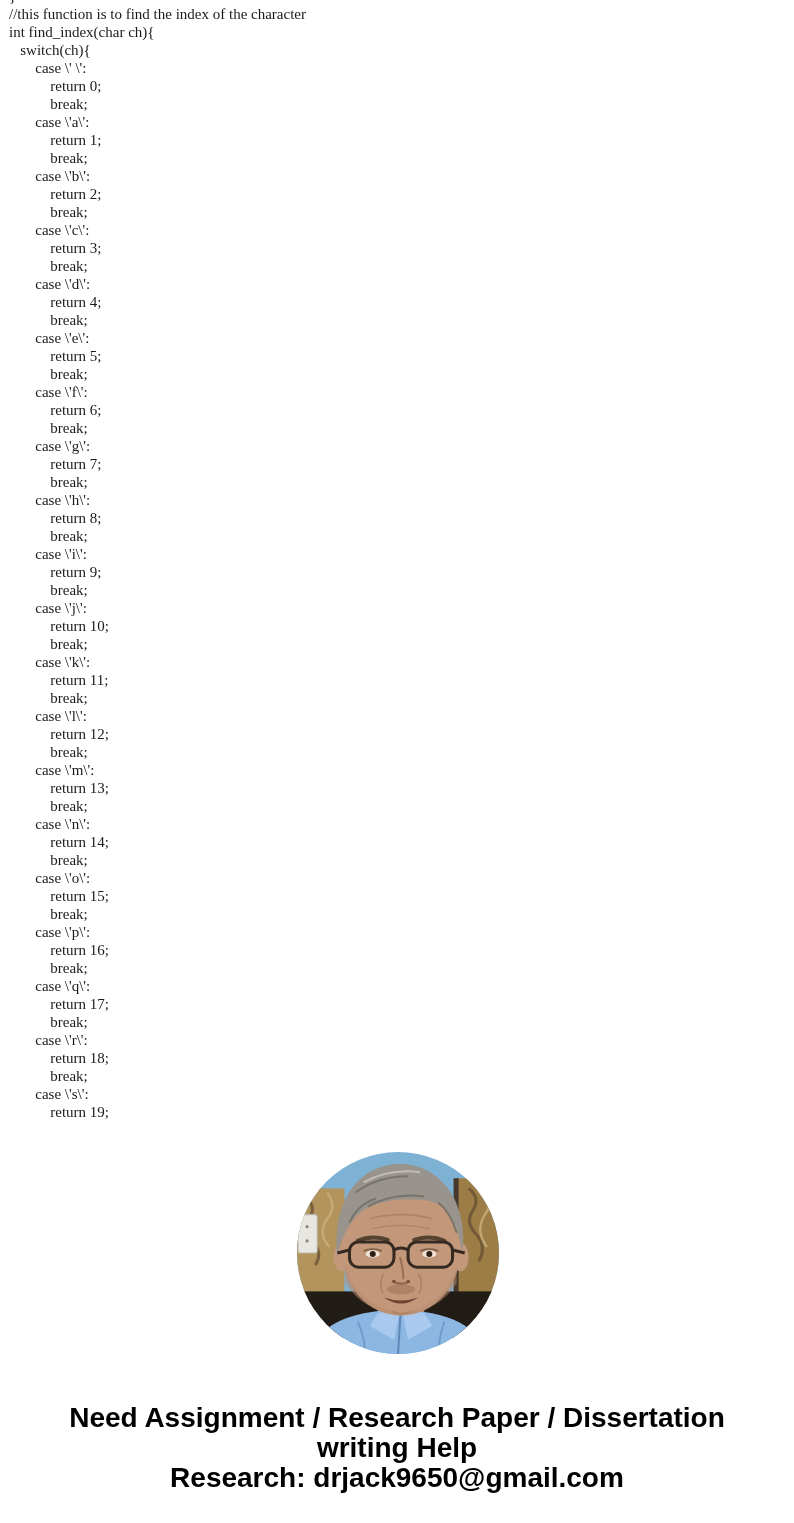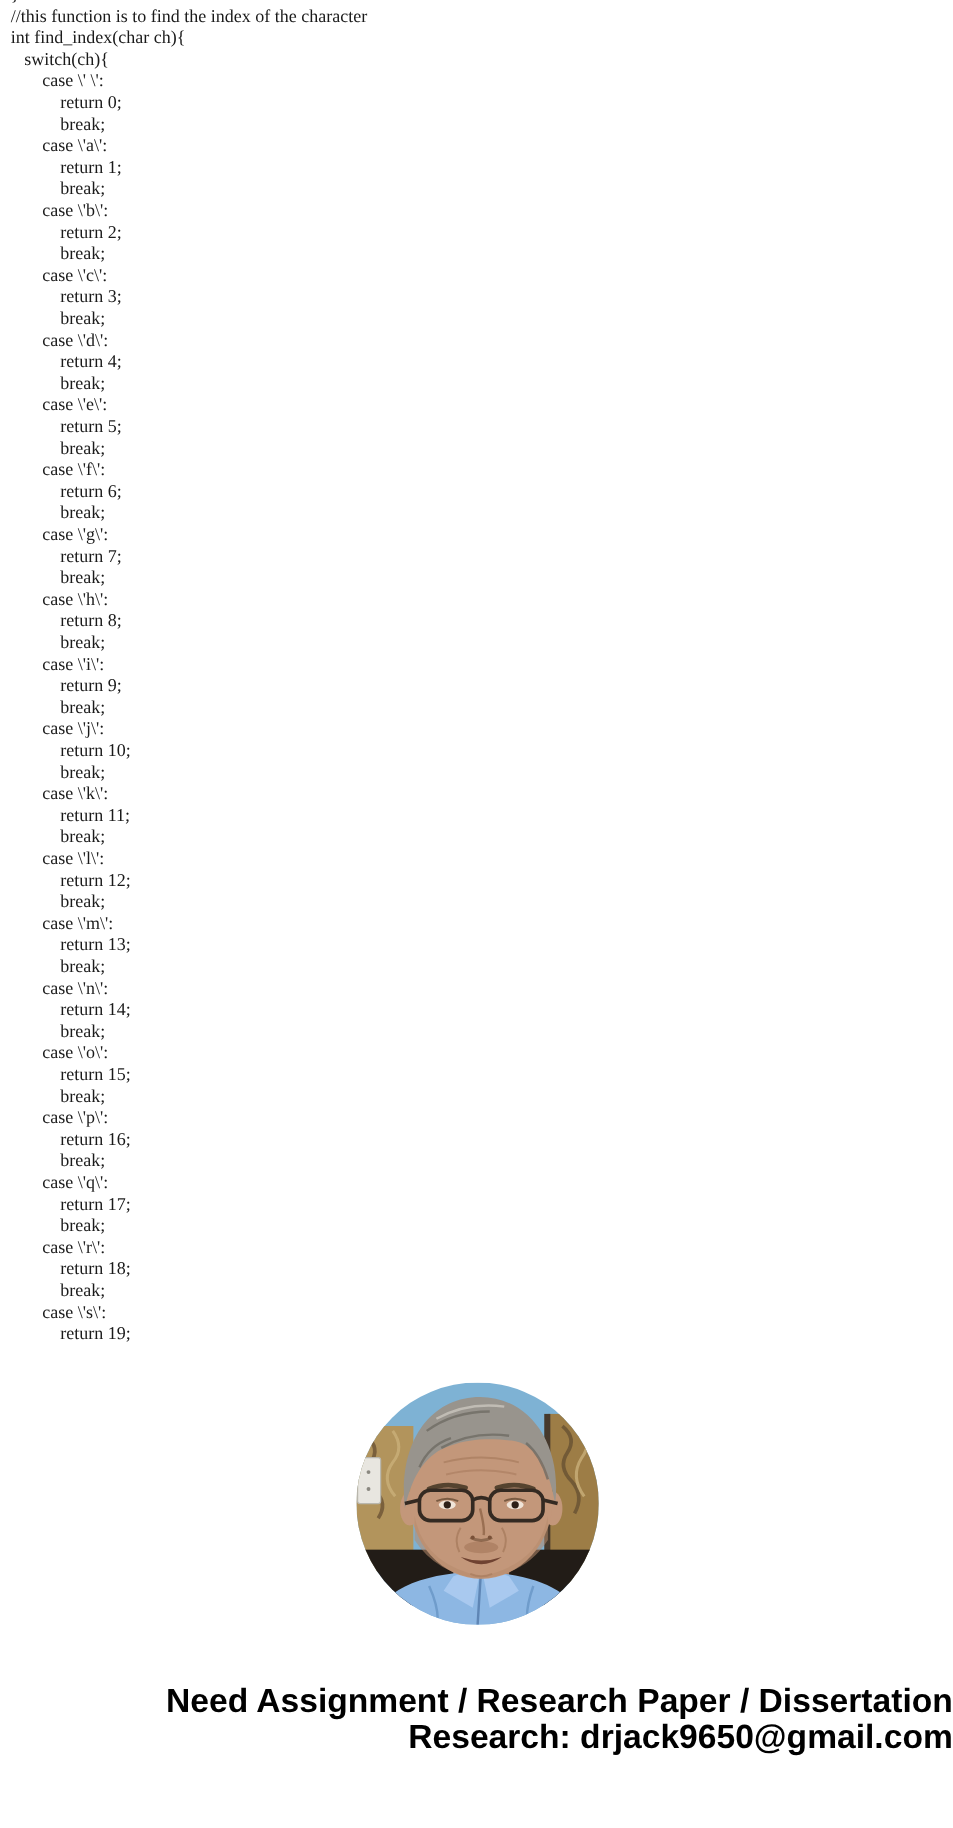--- a/index.html
+++ b/index.html
@@ -22,21 +22,21 @@
   .portrait {
     position: absolute;
     left: 297px; top: 1152px;
     width: 202px; height: 202px;
   }
   .portrait svg { display: block; }
   .promo-banner {
     position: absolute;
     left: 0; top: 1403px;
     width: 794px;
-    text-align: right;
+    text-align: center;
     font-family: "Liberation Sans", sans-serif;
     font-weight: 700;
     font-size: 28px;
     line-height: 30px;
     color: #000000;
     letter-spacing: 0px;
   }
 </style>
 </head>
 <body>
@@ -140,14 +140,15 @@
 
       <path d="M86,144 Q103,150 120,144 Q103,156 86,144 Z" fill="#6f4231"></path>
 
       <path d="M94,158 Q103,162 112,158" stroke="#a87c5e" stroke-width="1.6" fill="none" opacity="0.7"></path>
     </g>
   </svg>
 </div>
 
 <div class="promo-banner">
   <div>Need Assignment / Research Paper / Dissertation</div>
+  <div>writing Help</div>
   <div>Research: drjack9650@gmail.com</div>
 </div>
 
 </body></html>

